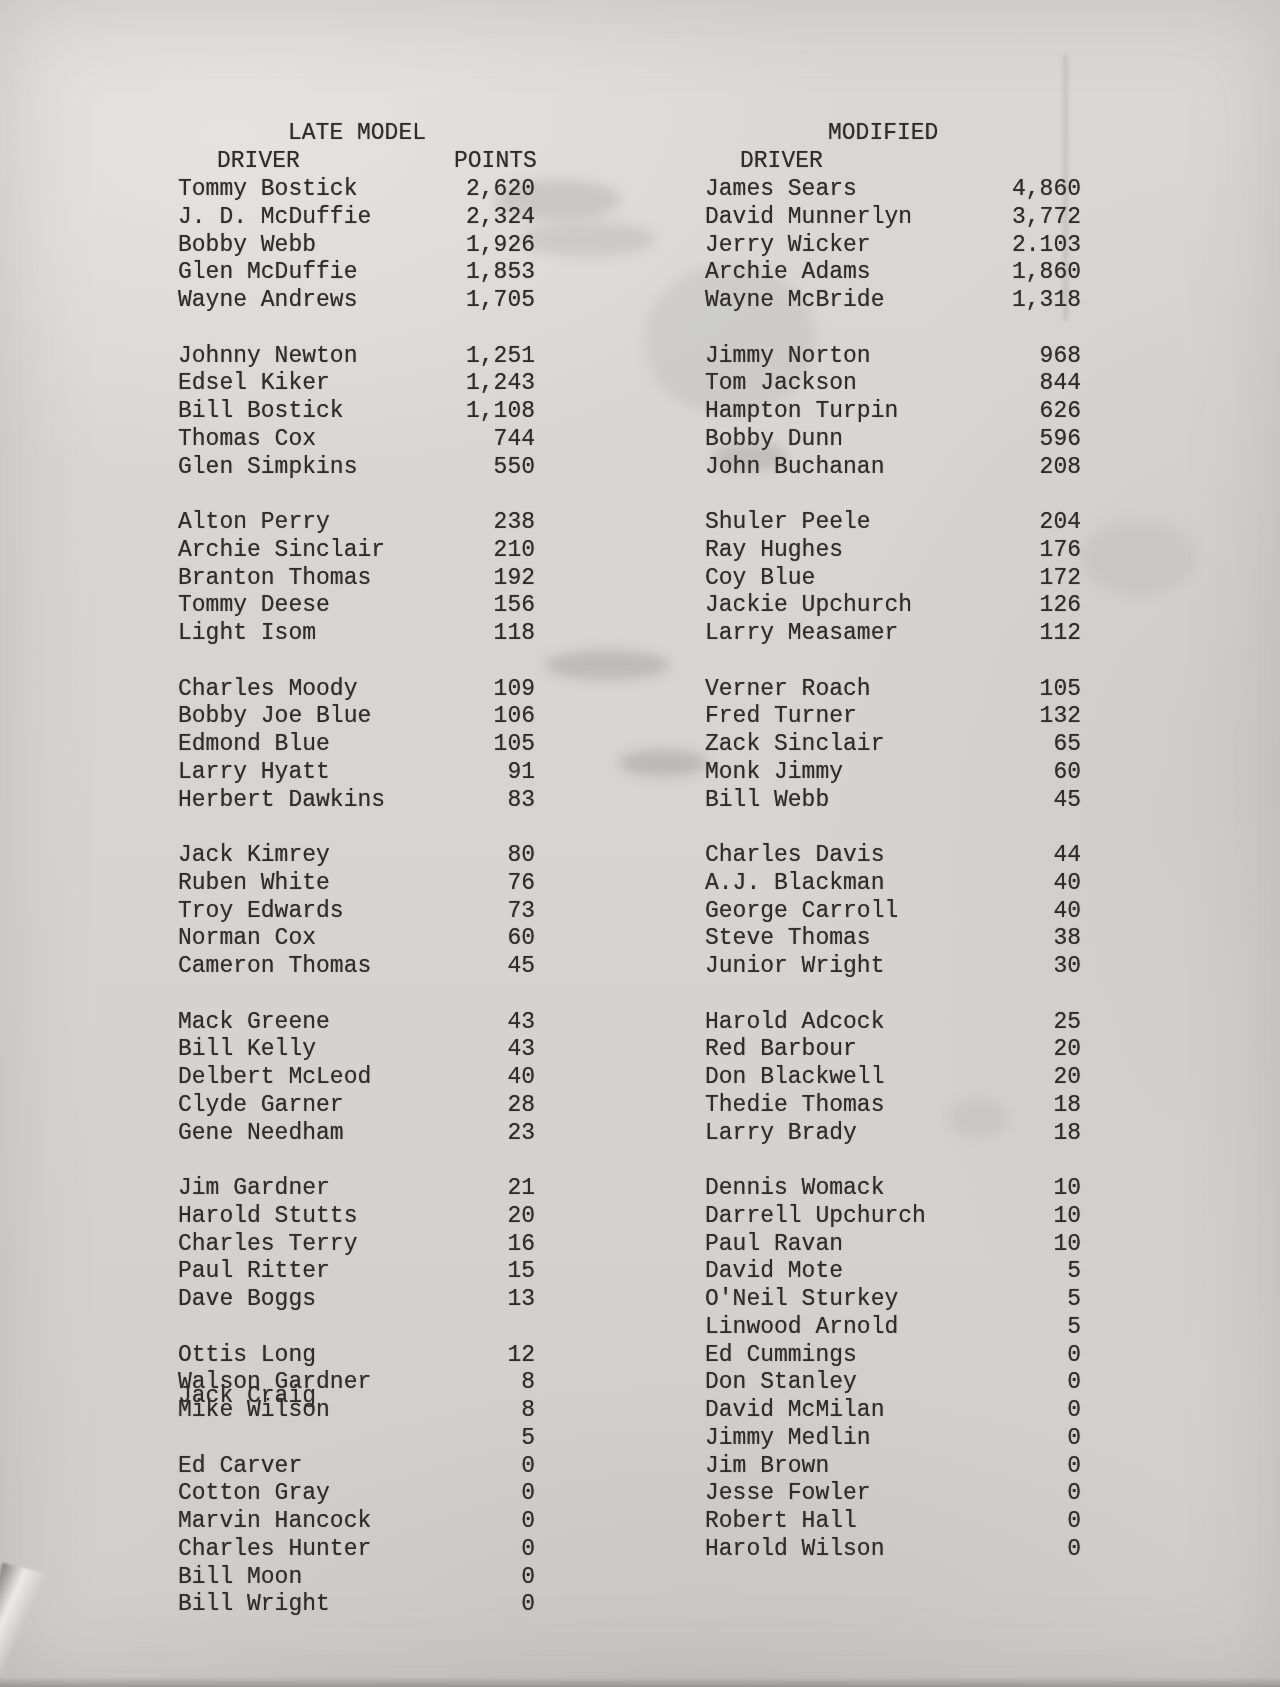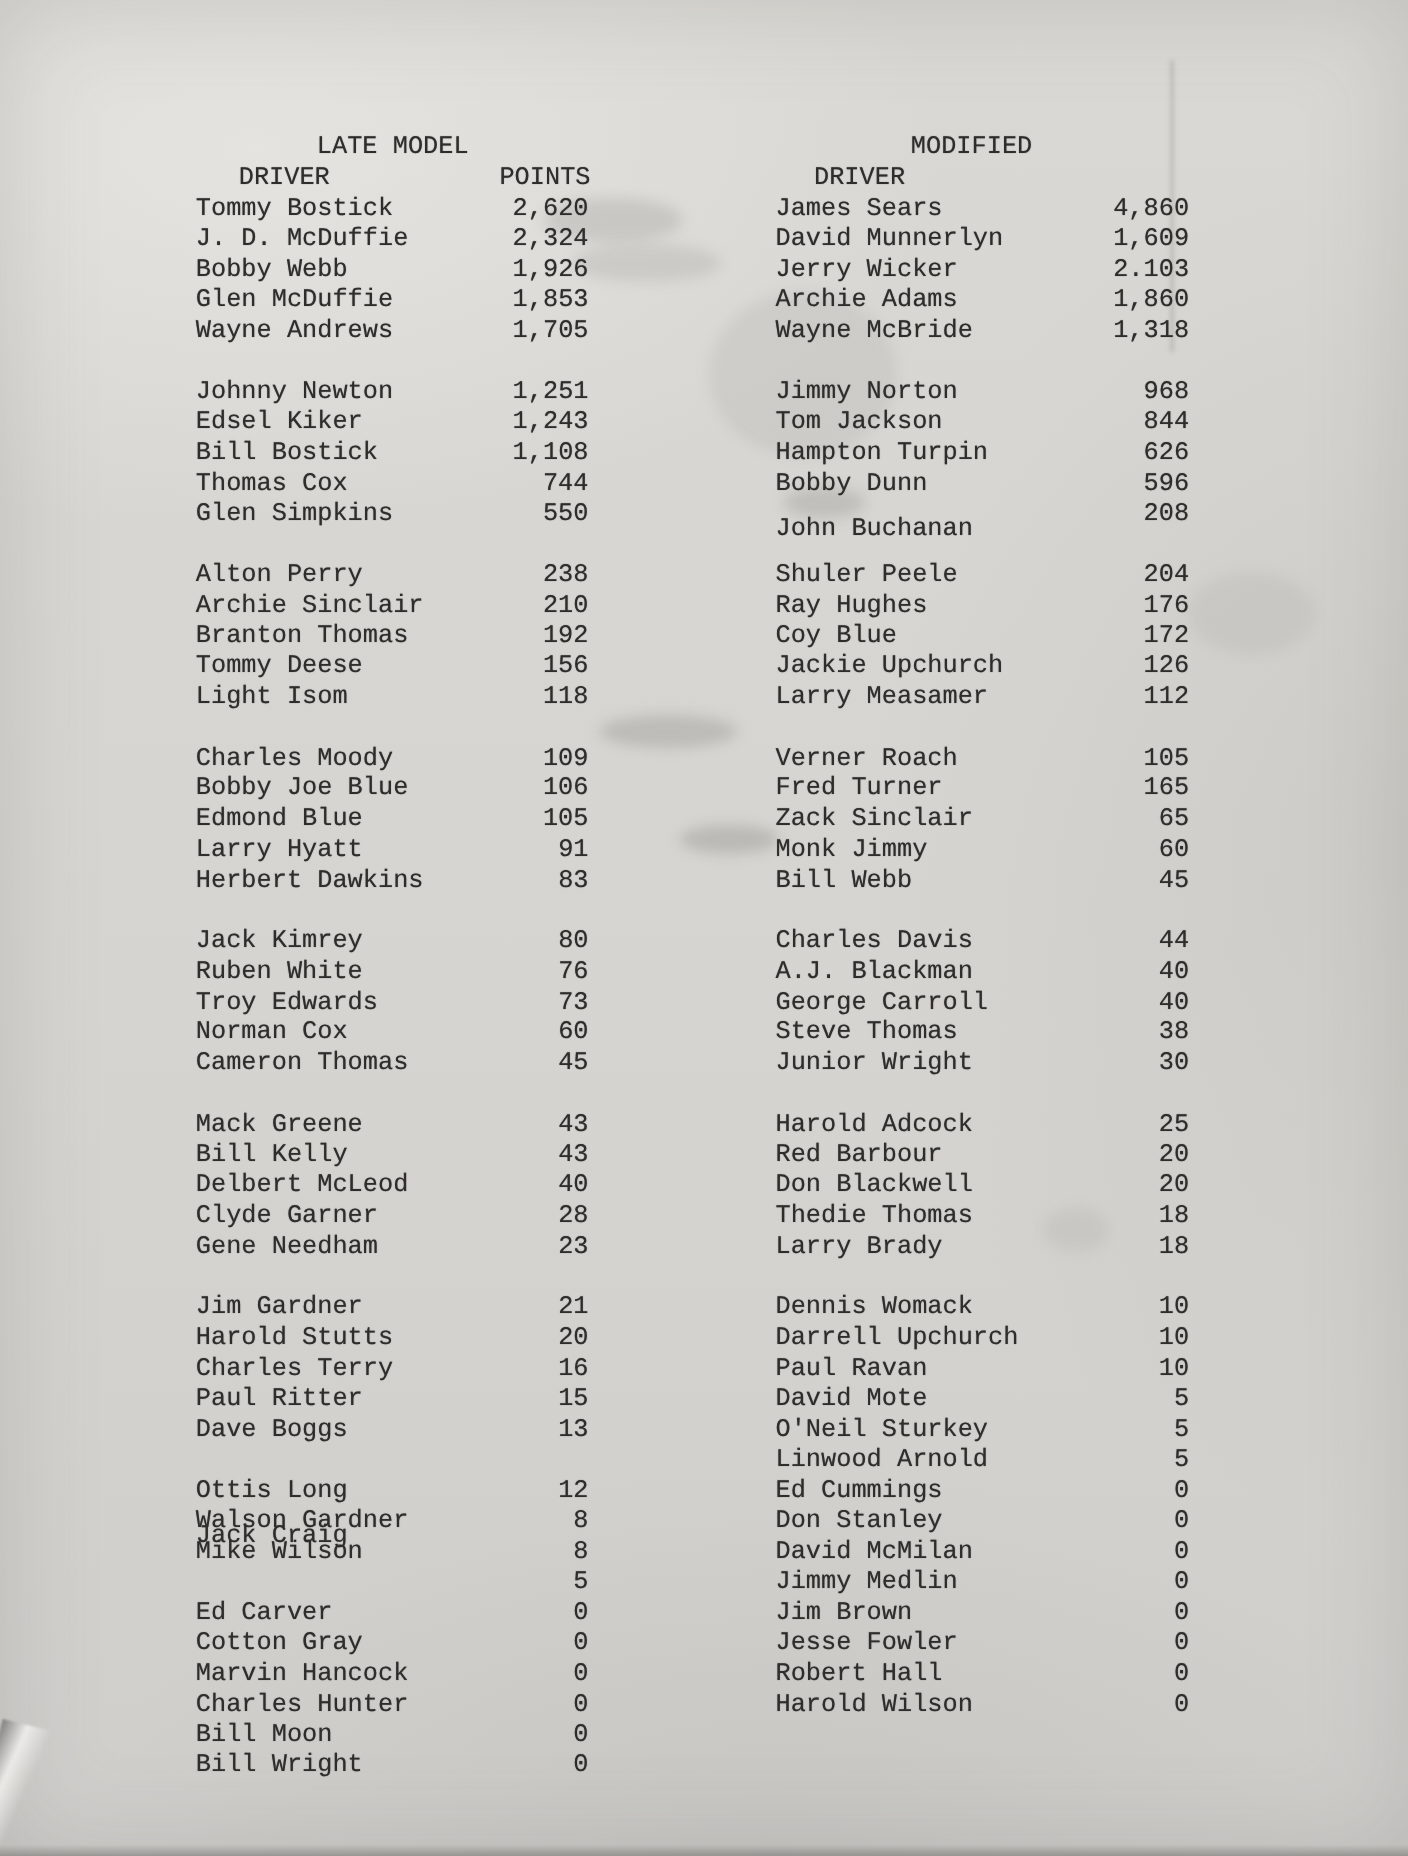--- a/index.html
+++ b/index.html
@@ -72,21 +72,21 @@
   <div class="tw" style="left:740px;top:148px;">DRIVER</div>
 
   <div id="rows">
       <div class="tw" style="top: 176px; left: 178px;">Tommy Bostick</div>
       <div class="tw pts" style="top: 176px; left: 420px; width: 115px;">2,620</div>
       <div class="tw" style="top: 176px; left: 705px;">James Sears</div>
       <div class="tw pts" style="top: 176px; left: 960px; width: 121px;">4,860</div>
       <div class="tw" style="top: 203.75px; left: 178px;">J. D. McDuffie</div>
       <div class="tw pts" style="top: 203.75px; left: 420px; width: 115px;">2,324</div>
       <div class="tw" style="top: 203.75px; left: 705px;">David Munnerlyn</div>
-      <div class="tw pts" style="top: 203.75px; left: 960px; width: 121px;">1,609</div>
+      <div class="tw pts" style="top: 203.75px; left: 960px; width: 121px;">3,772</div>
       <div class="tw" style="top: 231.5px; left: 178px;">Bobby Webb</div>
       <div class="tw pts" style="top: 231.5px; left: 420px; width: 115px;">1,926</div>
       <div class="tw" style="top: 231.5px; left: 705px;">Jerry Wicker</div>
       <div class="tw pts" style="top: 231.5px; left: 960px; width: 121px;">2.103</div>
       <div class="tw" style="top: 259.25px; left: 178px; text-align: center;">Glen McDuffie</div>
       <div class="tw pts" style="top: 259.25px; left: 420px; width: 115px;">1,853</div>
       <div class="tw" style="top: 259.25px; left: 705px;">Archie Adams</div>
       <div class="tw pts" style="top: 259.25px; left: 960px; width: 121px;">1,860</div>
       <div class="tw" style="top: 287px; left: 178px;">Wayne Andrews</div>
       <div class="tw pts" style="top: 287px; left: 420px; width: 115px;">1,705</div>
@@ -103,21 +103,21 @@
       <div class="tw" style="top: 398px; left: 178px;">Bill Bostick</div>
       <div class="tw pts" style="top: 398px; left: 420px; width: 115px;">1,108</div>
       <div class="tw" style="top: 398px; left: 705px;">Hampton Turpin</div>
       <div class="tw pts" style="top: 398px; left: 960px; width: 121px;">626</div>
       <div class="tw" style="top: 425.75px; left: 178px;">Thomas Cox</div>
       <div class="tw pts" style="top: 425.75px; left: 420px; width: 115px;">744</div>
       <div class="tw" style="top: 425.75px; left: 705px;">Bobby Dunn</div>
       <div class="tw pts" style="top: 425.75px; left: 960px; width: 121px;">596</div>
       <div class="tw" style="top: 453.5px; left: 178px;">Glen Simpkins</div>
       <div class="tw pts" style="top: 453.5px; left: 420px; width: 115px;">550</div>
-      <div class="tw" style="top: 453.5px; left: 705px; margin-top: 13px;">John Buchanan</div>
+      <div class="tw" style="top: 453.5px; left: 705px;">John Buchanan</div>
       <div class="tw pts" style="top: 453.5px; left: 960px; width: 121px;">208</div>
       <div class="tw" style="top: 509px; left: 178px;">Alton Perry</div>
       <div class="tw pts" style="top: 509px; left: 420px; width: 115px;">238</div>
       <div class="tw" style="top: 509px; left: 705px;">Shuler Peele</div>
       <div class="tw pts" style="top: 509px; left: 960px; width: 121px;">204</div>
       <div class="tw" style="top: 536.75px; left: 178px;">Archie Sinclair</div>
       <div class="tw pts" style="top: 536.75px; left: 420px; width: 115px;">210</div>
       <div class="tw" style="top: 536.75px; left: 705px;">Ray Hughes</div>
       <div class="tw pts" style="top: 536.75px; left: 960px; width: 121px;">176</div>
       <div class="tw" style="top: 564.5px; left: 178px;">Branton Thomas</div>
@@ -132,21 +132,21 @@
       <div class="tw pts" style="top: 620px; left: 420px; width: 115px;">118</div>
       <div class="tw" style="top: 620px; left: 705px;">Larry Measamer</div>
       <div class="tw pts" style="top: 620px; left: 960px; width: 121px;">112</div>
       <div class="tw" style="top: 675.5px; left: 178px;">Charles Moody</div>
       <div class="tw pts" style="top: 675.5px; left: 420px; width: 115px;">109</div>
       <div class="tw" style="top: 675.5px; left: 705px;">Verner Roach</div>
       <div class="tw pts" style="top: 675.5px; left: 960px; width: 121px;">105</div>
       <div class="tw" style="top: 703.25px; left: 178px;">Bobby Joe Blue</div>
       <div class="tw pts" style="top: 703.25px; left: 420px; width: 115px;">106</div>
       <div class="tw" style="top: 703.25px; left: 705px;">Fred Turner</div>
-      <div class="tw pts" style="top: 703.25px; left: 960px; width: 121px;">165</div>
+      <div class="tw pts" style="top: 703.25px; left: 960px; width: 121px;">132</div>
       <div class="tw" style="top: 731px; left: 178px;">Edmond Blue</div>
       <div class="tw pts" style="top: 731px; left: 420px; width: 115px;">105</div>
       <div class="tw" style="top: 731px; left: 705px;">Zack Sinclair</div>
       <div class="tw pts" style="top: 731px; left: 960px; width: 121px;">65</div>
       <div class="tw" style="top: 758.75px; left: 178px;">Larry Hyatt</div>
       <div class="tw pts" style="top: 758.75px; left: 420px; width: 115px;">91</div>
       <div class="tw" style="top: 758.75px; left: 705px;">Monk Jimmy</div>
       <div class="tw pts" style="top: 758.75px; left: 960px; width: 121px;">60</div>
       <div class="tw" style="top: 786.5px; left: 178px;">Herbert Dawkins</div>
       <div class="tw pts" style="top: 786.5px; left: 420px; width: 115px;">83</div>

